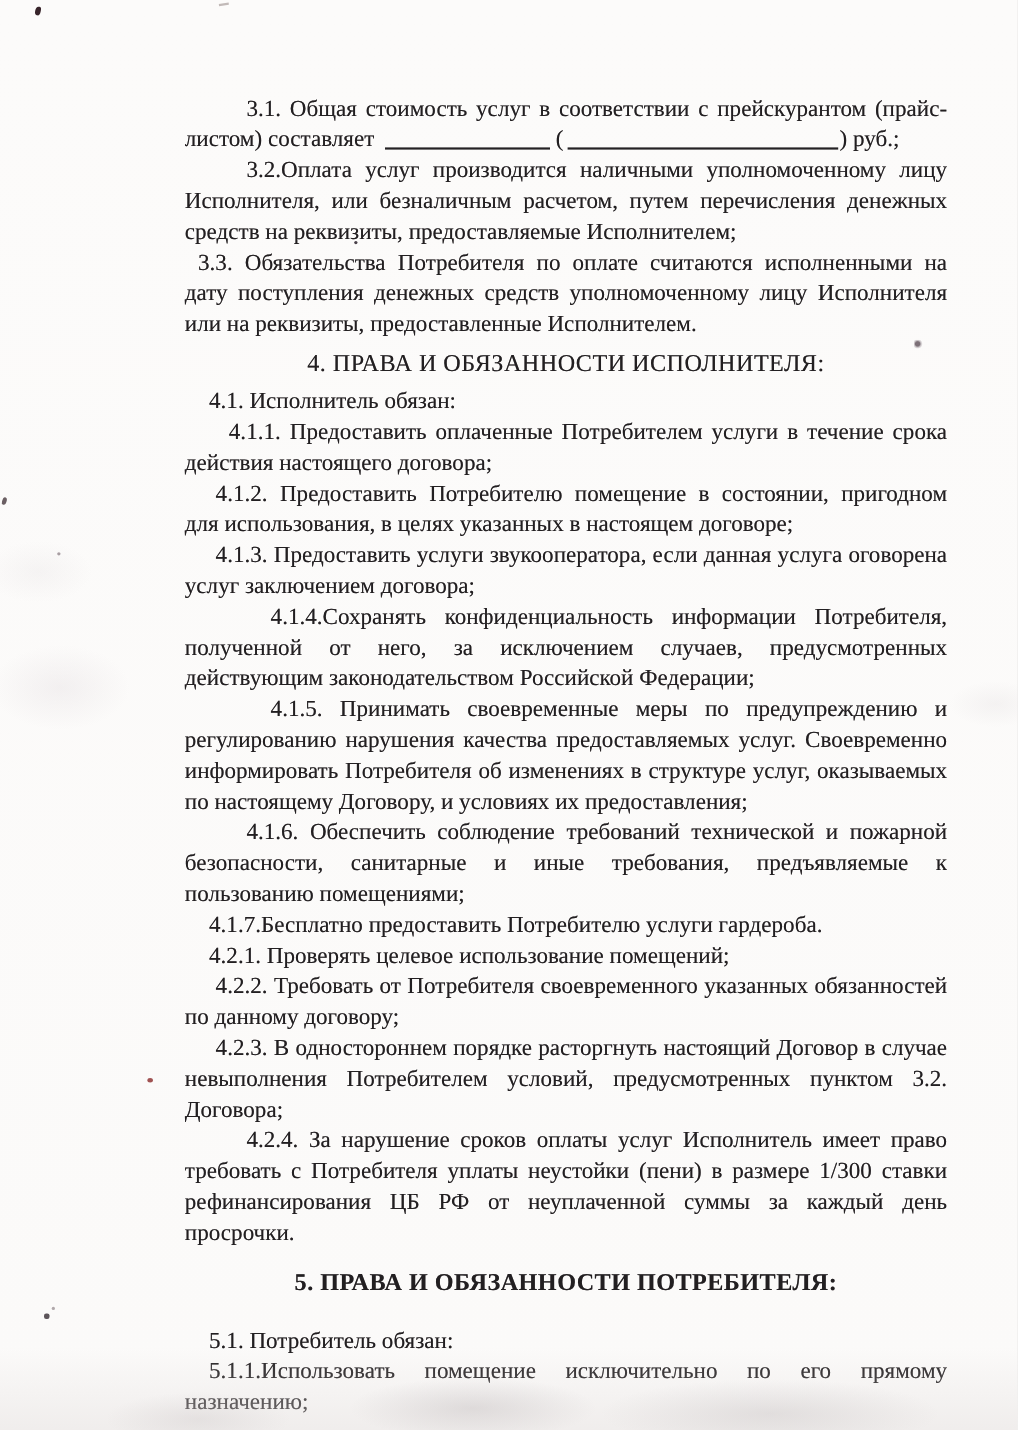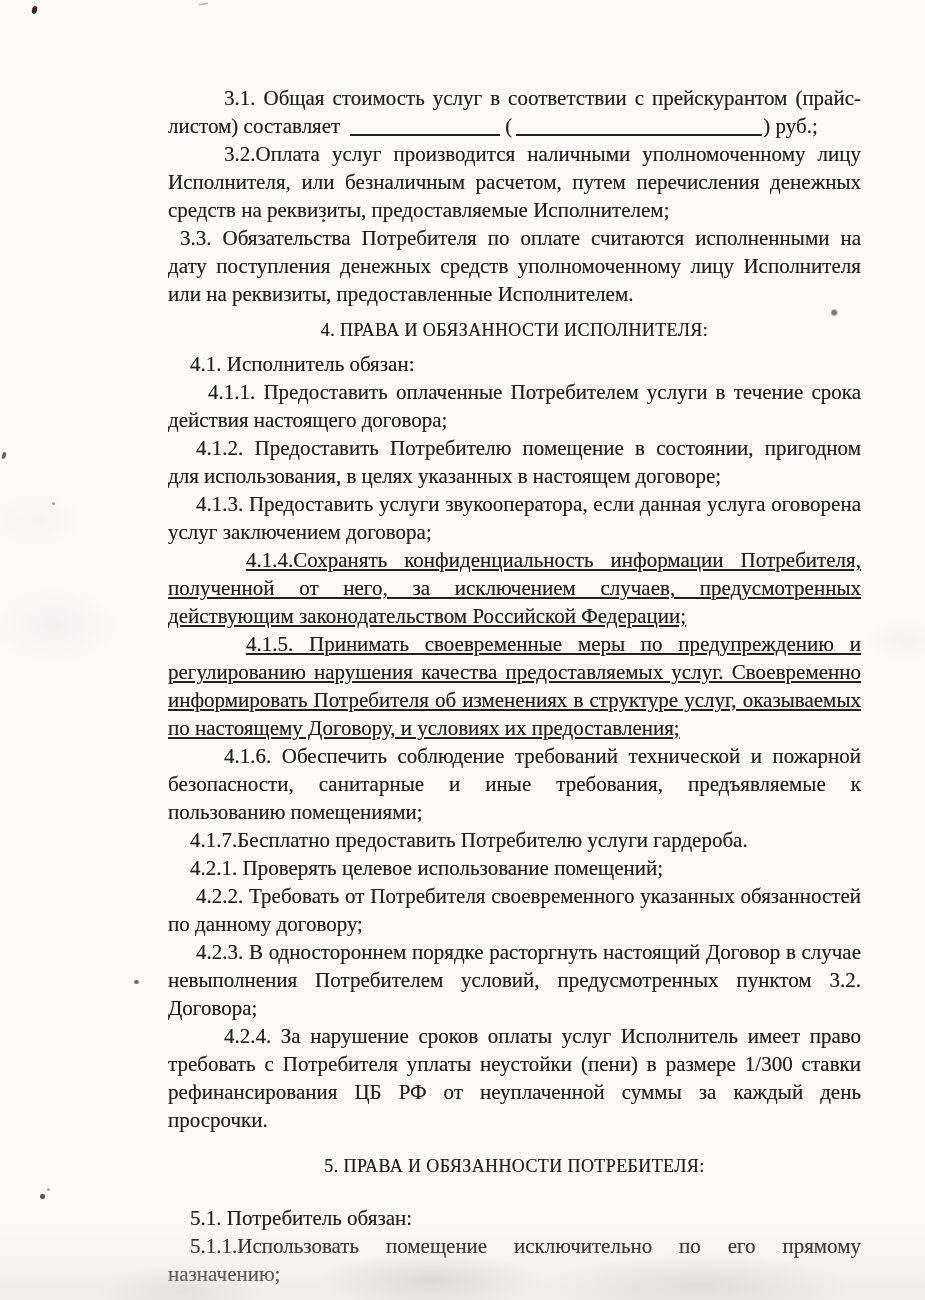--- a/index.html
+++ b/index.html
@@ -40,33 +40,33 @@
     line-height: 28px;
     text-align: justify;
     text-align-last: left;
     text-shadow: 0 0 0.5px rgba(25,20,24,0.55);
   }
   .in-xs  { text-indent: 12px; }
   .in-sm  { text-indent: 22px; }
   .in-md  { text-indent: 28px; }
   .in-lg  { text-indent: 40px; }
   .in-xl  { text-indent: 56px; }
-  .in-2xl { text-indent: 78px; text-decoration: underline; }
+  .in-2xl { text-indent: 78px; }
   .heading {
     margin: 0;
-    font-size: 18px;
+    font-size: 22px;
     line-height: 28px;
     font-weight: 400;
     text-align: center;
     text-align-last: center;
     letter-spacing: 0.4px;
     text-indent: 0;
   }
   .heading-4 { margin: 8px 0 6px; }
-  .heading-5 { margin: 18px 0 24px; }
+  .heading-5 { margin: 18px 0 24px; font-weight: bold; }
   .blank {
     display: inline-block;
     height: 13px;
     border-bottom: 2px solid #242124;
     vertical-align: -3px;
   }
   .blank-amount { width: 150px; margin: 0 5px 0 10px; }
   .blank-words  { width: 246px; margin: 0 1px 0 4px; }
   
   .speck { position: absolute; pointer-events: none; }

